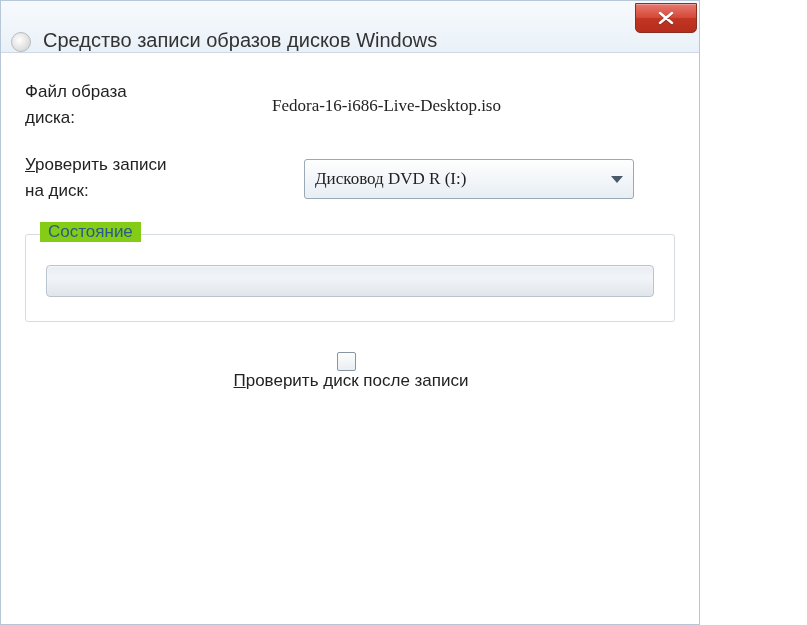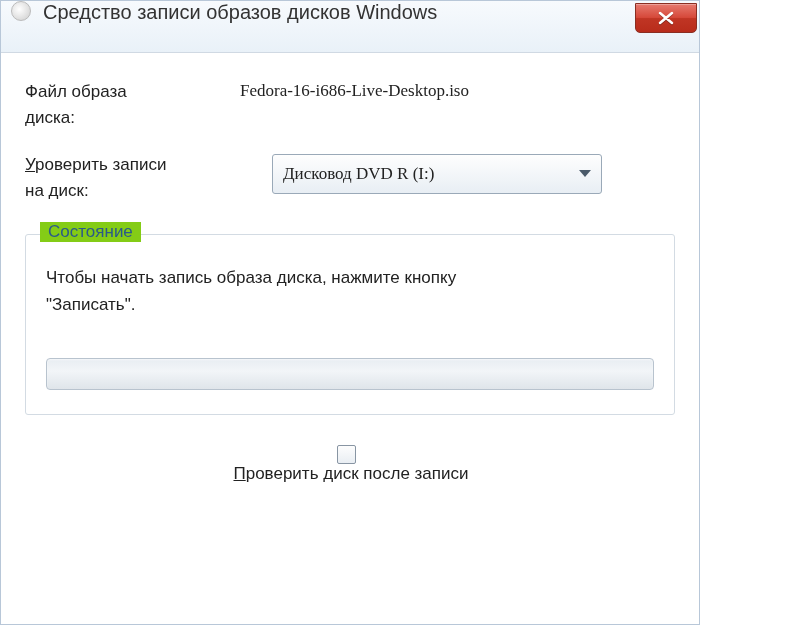--- a/index.html
+++ b/index.html
@@ -17,21 +17,21 @@
       margin-left: 0;
       background: #fff;
       border: 1px solid #b8c7d8;
       position: relative;
     }
     .titlebar {
       height: 52px;
       background: linear-gradient(to bottom, #f7fafd, #e9f1f8);
       border-bottom: 1px solid #d0d9e3;
       display: flex;
-      align-items: flex-start;
+      align-items: flex-end;
       padding-left: 10px;
       position: relative;
     }
     .title-icon {
       width: 20px;
       height: 20px;
       border: 1px solid #bbb;
       border-radius: 50%;
       margin-right: 12px;
       background: radial-gradient(circle at 40% 40%, #fff, #ccc);
@@ -53,22 +53,23 @@
       align-items: center;
       justify-content: center;
       box-shadow: inset 0 1px 0 rgba(255,255,255,0.3);
     }
     .close-button svg { filter: drop-shadow(0 1px 0 rgba(0,0,0,0.3)); }
     .content {
       padding: 26px 24px 0 24px;
     }
     .row {
       display: flex;
-      align-items: flex-start;
+      align-items: center;
       margin-bottom: 20px;
+      gap: 32px;
     }
     .label-col {
       width: 215px;
       color: #222;
       line-height: 1.55;
     }
     .value-col {
       flex: 1;
       color: #222;
       padding-top: 2px;
@@ -176,24 +177,20 @@
       <div class="value-col">
         <div class="dropdown">
           <div class="dropdown-text">Дисковод DVD R (I:)</div>
           <div class="dropdown-arrow"></div>
         </div>
       </div>
     </div>
 
     <div class="groupbox">
       <div class="groupbox-title">Состояние</div>
-      <div class="status-text">
-        <span>Чтобы начать запись образа диска, нажмите кнопку</span><br>
-        <span>"Записать".</span>
-      </div>
       <div class="progress"></div>
     </div>
 
     <div class="checkbox-row">
       <div class="checkbox"></div>
       <div class="checkbox-label">
         <span class="underline-letter">П</span><span>роверить диск после записи</span>
       </div>
     </div>
 

